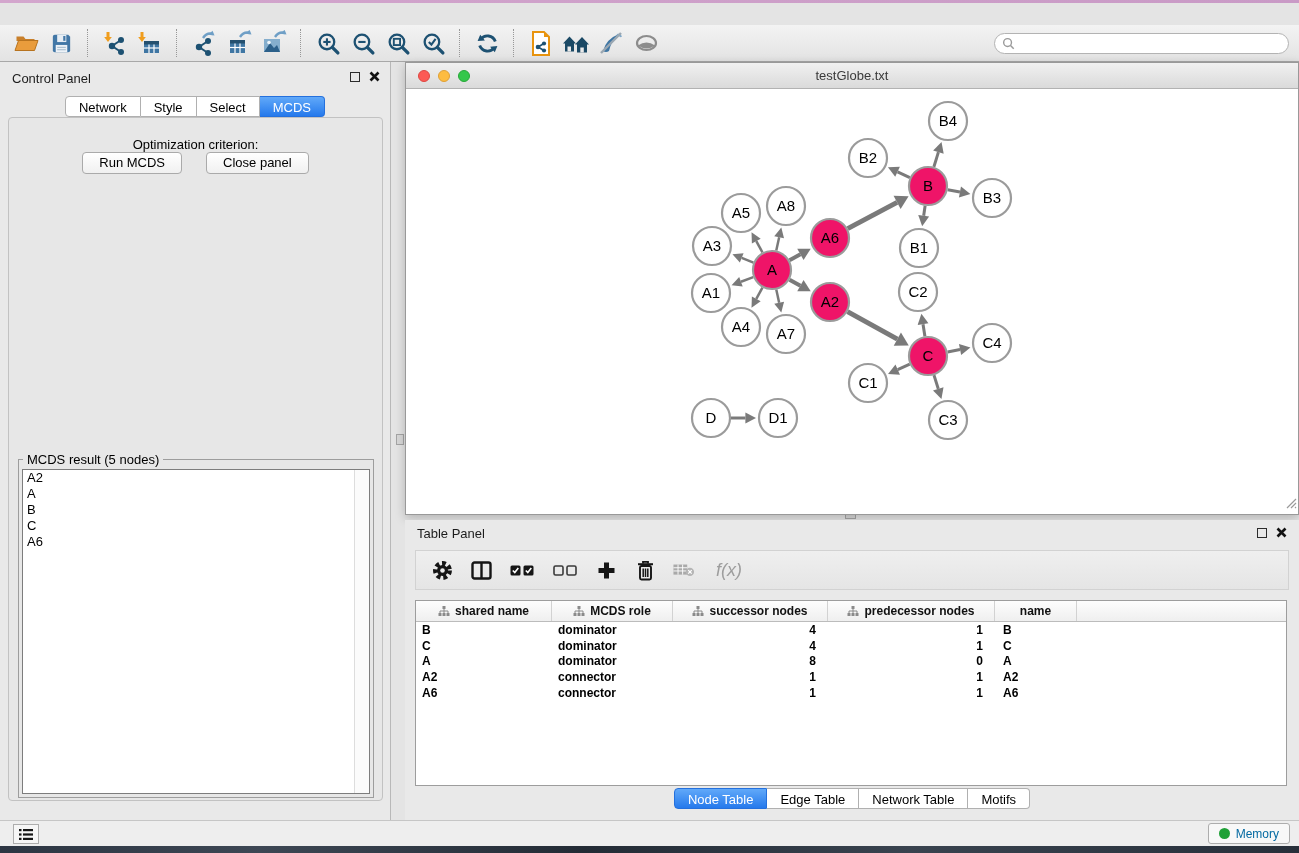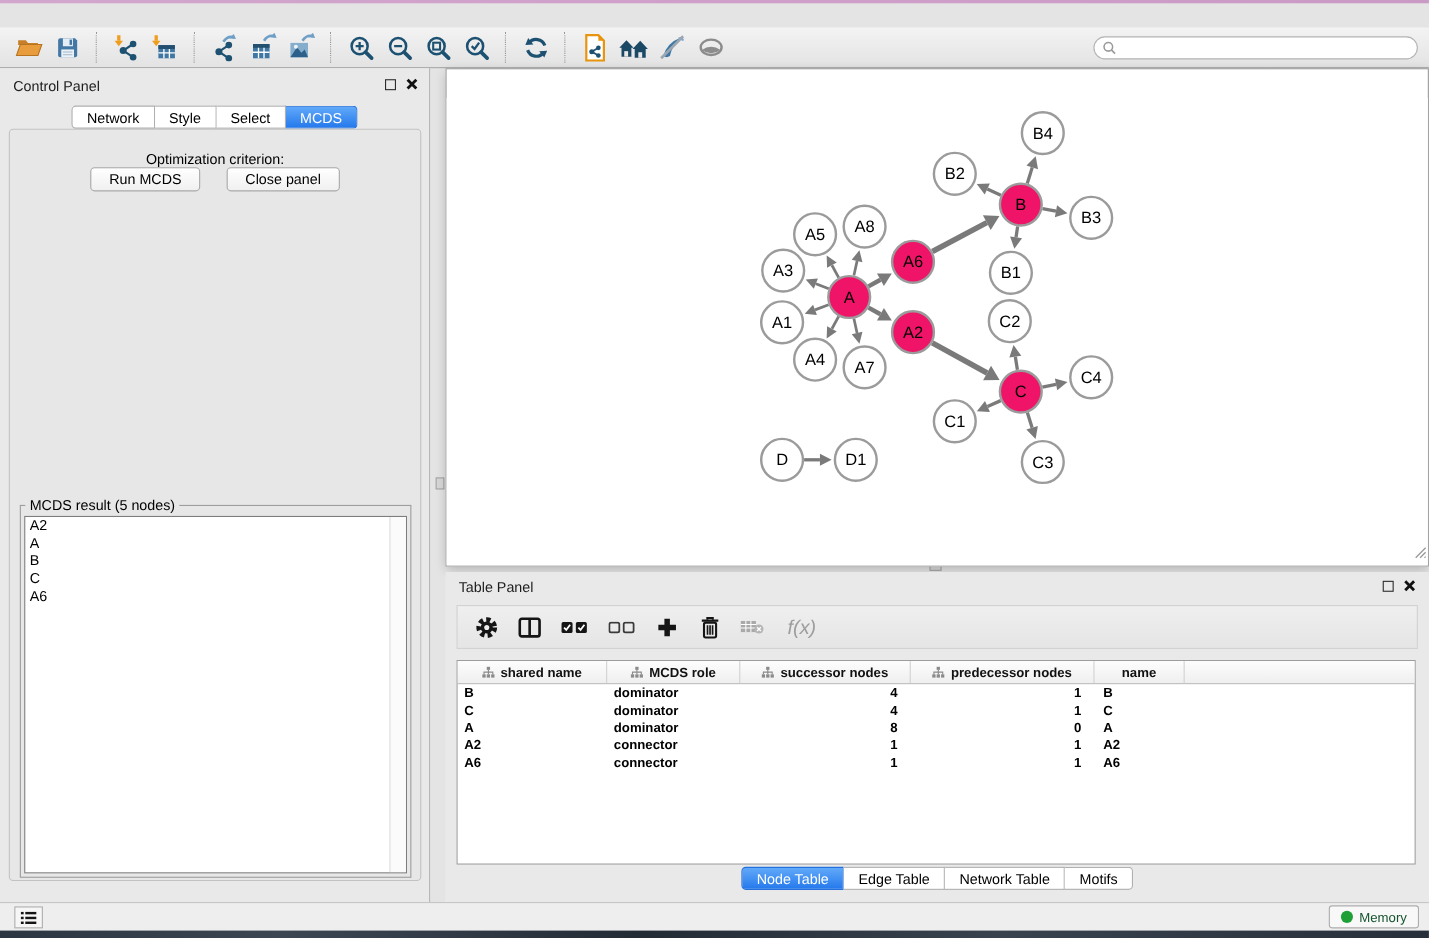--- a/index.html
+++ b/index.html
@@ -71,21 +71,21 @@
   .th{display:flex;align-items:center;justify-content:center;gap:5px;font-size:12px;color:#111;border-right:1px solid #d2d2d2;box-sizing:border-box;flex:none;}
   .th.filler{flex:1;border-right:none;}
   .hicon{display:inline-flex;}
   .trow{display:flex;height:15.7px;align-items:center;}
   .td{font-size:12px;color:#000;box-sizing:border-box;white-space:nowrap;flex:none;}
   .tp-tabs{position:absolute;left:0;right:0;top:268px;display:flex;justify-content:center;}
 
   
   .statusbar{position:absolute;left:0;top:820px;width:100%;height:26px;background:#eeeeee;border-top:1px solid #c6c6c6;box-sizing:border-box;}
   .list-btn{position:absolute;left:13px;top:3px;width:26px;height:20px;border:1px solid #adadad;background:#f6f6f6;display:flex;align-items:center;justify-content:center;box-sizing:border-box;}
-  .memory-btn{position:absolute;right:9px;top:2px;height:21px;border:1px solid #adadad;background:#f8f8f8;border-radius:3px;display:flex;align-items:center;gap:6px;padding:0 10px;font-size:12px;color:#14532d;box-sizing:border-box;}
+  .memory-btn{position:absolute;right:9px;top:2px;height:21px;border:1px solid #adadad;background:#f8f8f8;border-radius:3px;display:flex;align-items:center;gap:6px;padding:0 10px;font-size:12px;color:#0369a1;box-sizing:border-box;}
   .dot{width:11px;height:11px;border-radius:50%;background:#1fa037;}
   .wallpaper{position:absolute;left:0;top:846px;width:100%;height:7px;background:linear-gradient(90deg,#2c3542,#3d4754 20%,#232b35 45%,#39434f 70%,#272f3a);}
 </style>
 </head>
 <body>
 
 <div id="root">
 
   <div class="top-strip"></div>
 
@@ -275,20 +275,26 @@
           <span class="scroll-track"></span>
         </div>
       </div>
     </div>
   </div>
 
   <span class="v-grip"></span>
   <span class="h-grip"></span>
 
   <div class="net-window">
+    <div class="net-titlebar">
+      <span class="tl red" style="left:12px"></span>
+      <span class="tl yellow" style="left:32px"></span>
+      <span class="tl green" style="left:52px"></span>
+      <span class="net-title">testGlobe.txt</span>
+    </div>
     <div class="net-canvas">
       <svg width="892" height="425" viewBox="0 0 892 425">
           <line x1="347.4304661822948" y1="173.57218647291793" x2="335.71125410832826" y2="168.88450164333133" stroke="#7a7a7a" stroke-width="2.5"></line>
           <polygon points="326.4264871994757,165.1705948797903 337.56820749009876,164.24211818890504 333.85430072655777,173.52688509775763" fill="#7a7a7a"></polygon>
           <line x1="356.4445610618003" y1="163.43032195234252" x2="350.2887023011195" y2="152.11148487625198" stroke="#7a7a7a" stroke-width="2.5"></line>
           <polygon points="345.51098283201964,143.32664585242324 354.6811218130339,149.72262514170205 345.8962827892051,154.5003446108019" fill="#7a7a7a"></polygon>
           <line x1="370.27393757610866" y1="161.46199965207478" x2="373.16169987822616" y2="148.26080055668038" stroke="#7a7a7a" stroke-width="2.5"></line>
           <polygon points="375.2986686662805,138.49180038271777 378.04619996520745,149.32928495070755 368.27719979124487,147.1923161626532" fill="#7a7a7a"></polygon>
           <line x1="347.28605427212415" y1="188.0560778973958" x2="334.94231316460133" y2="192.7102753641667" stroke="#7a7a7a" stroke-width="2.5"></line>
           <polygon points="325.5853403006634,196.23831431286462 333.17829369025236,188.03178893219774 336.7063326389503,197.38876179613567" fill="#7a7a7a"></polygon>

